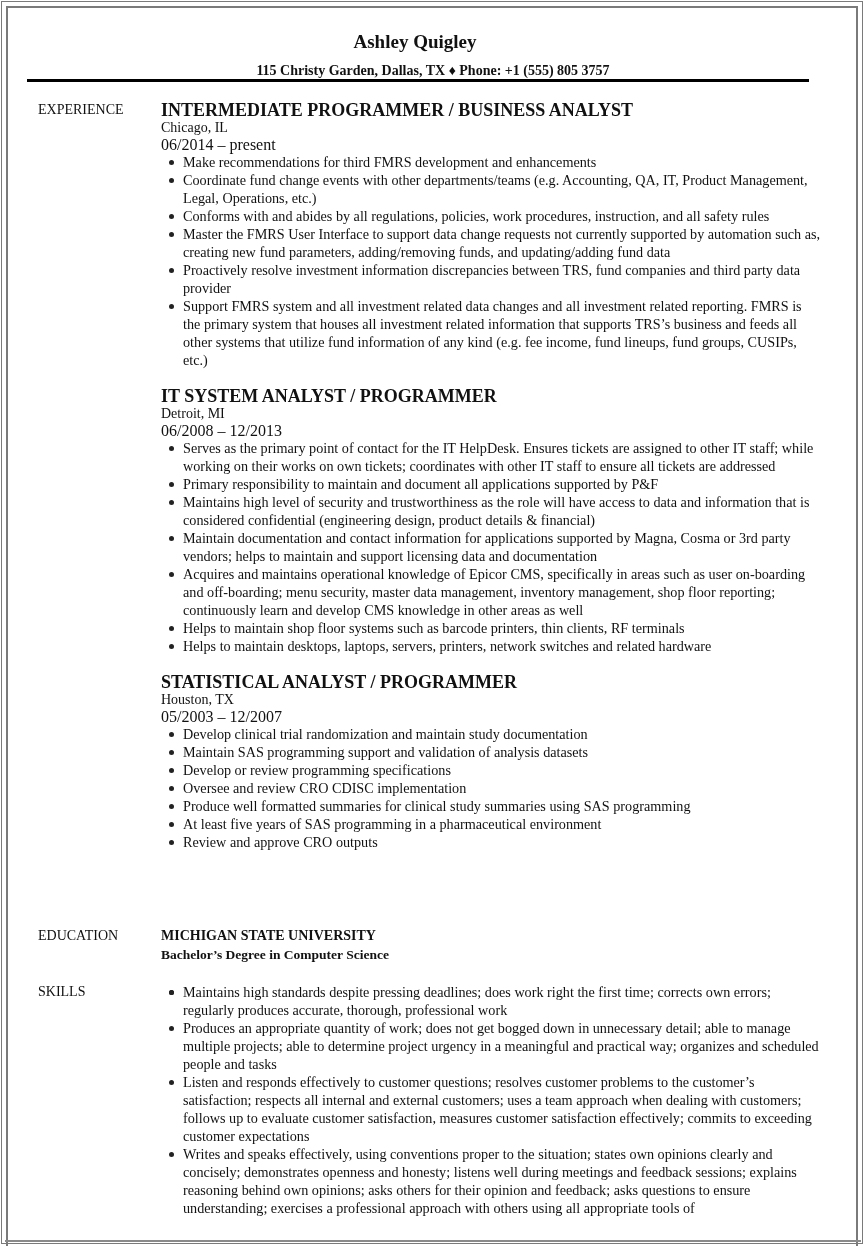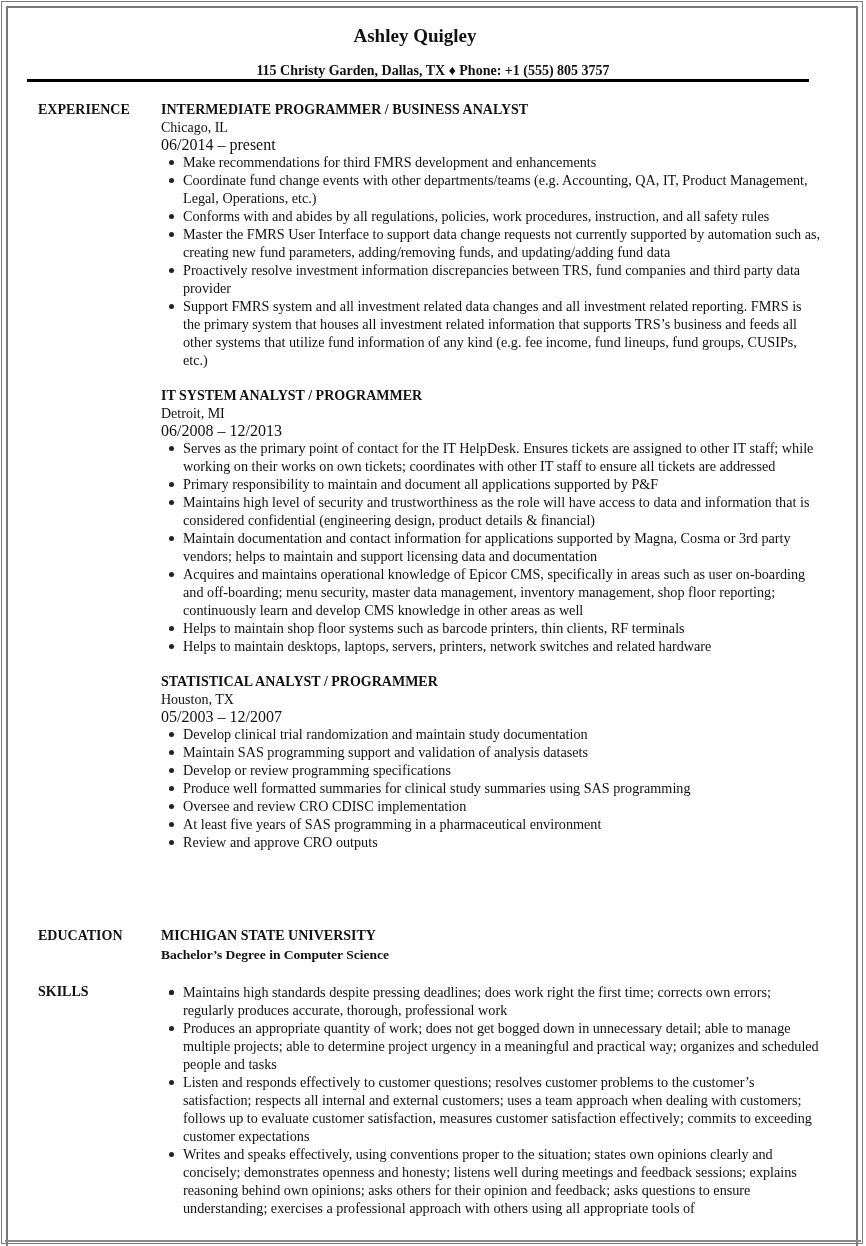--- a/index.html
+++ b/index.html
@@ -14,37 +14,37 @@
       box-sizing: border-box;
     }
     .bottom-line {
       position: absolute; left: 5px; right: 5px; bottom: 4px; height: 2px; background: #8a8a8a;
     }
     .doc {
       position: absolute; left: 0; top: 0; width: 866px;
       font-family: "Liberation Serif", serif; color: #111; font-size: 14.3px;
     }
     .name {
-      position: absolute; top: 25px; left: 0; width: 830px; text-align: center;
+      position: absolute; top: 31px; left: 0; width: 830px; text-align: center;
       font-weight: bold; font-size: 19px; line-height: 22px;
     }
     .contact {
       position: absolute; top: 62px; left: 0; width: 866px; text-align: center;
       font-weight: bold; font-size: 14px; line-height: 17px;
     }
     .rule {
       position: absolute; top: 79px; left: 27px; width: 782px; height: 3px; background: #000;
     }
     .section { position: absolute; left: 0; width: 866px; }
     .sec-label {
-      position: absolute; left: 38px; top: 0; font-weight: bold; font-size: 14px; line-height: 18px;
+      position: absolute; left: 38px; top: 0; font-weight: normal; font-size: 14px; line-height: 18px;
     }
     .sec-body { position: absolute; left: 161px; top: 0; width: 660px; }
     .job { margin-bottom: 16px; }
-    .job-title { font-weight: bold; font-size: 14px; line-height: 18px; }
+    .job-title { font-weight: bold; font-size: 18px; line-height: 18px; }
     .job-loc { font-weight: normal; font-size: 14px; line-height: 17px; }
     .job-date { font-size: 16px; line-height: 17px; }
     ul { margin: 0; padding: 0; list-style: none; }
     li { position: relative; padding-left: 22px; line-height: 18px; font-size: 14.2px; }
     li .dot {
       position: absolute; left: 8px; top: 7px; width: 5px; height: 5px; border-radius: 50%; background: #222;
     }
     .edu-school { font-weight: bold; font-size: 14px; line-height: 18px; }
     .edu-degree { font-weight: bold; font-size: 13.5px; line-height: 20px; }
     .clip { position: absolute; left: 0; top: 0; width: 866px; height: 1238px; overflow: hidden; }
@@ -89,22 +89,22 @@
             </ul>
         </div>
         <div class="job" style="margin-top:18px;">
           <div class="job-title">STATISTICAL ANALYST / PROGRAMMER</div>
           <div class="job-loc">Houston, TX</div>
           <div class="job-date">05/2003 – 12/2007</div>
           <ul>
               <li><span class="dot"></span><span>Develop clinical trial randomization and maintain study documentation</span></li>
               <li><span class="dot"></span><span>Maintain SAS programming support and validation of analysis datasets</span></li>
               <li><span class="dot"></span><span>Develop or review programming specifications</span></li>
+              <li><span class="dot"></span><span>Oversee and review CRO CDISC implementation</span></li>
               <li><span class="dot"></span><span>Produce well formatted summaries for clinical study summaries using SAS programming</span></li>
-              <li><span class="dot"></span><span>Oversee and review CRO CDISC implementation</span></li>
               <li><span class="dot"></span><span>At least five years of SAS programming in a pharmaceutical environment</span></li>
               <li><span class="dot"></span><span>Review and approve CRO outputs</span></li>
             </ul>
         </div>
       </div>
     </div>
 
     <div class="section" style="top:927px;">
       <div class="sec-label">EDUCATION</div>
       <div class="sec-body">

